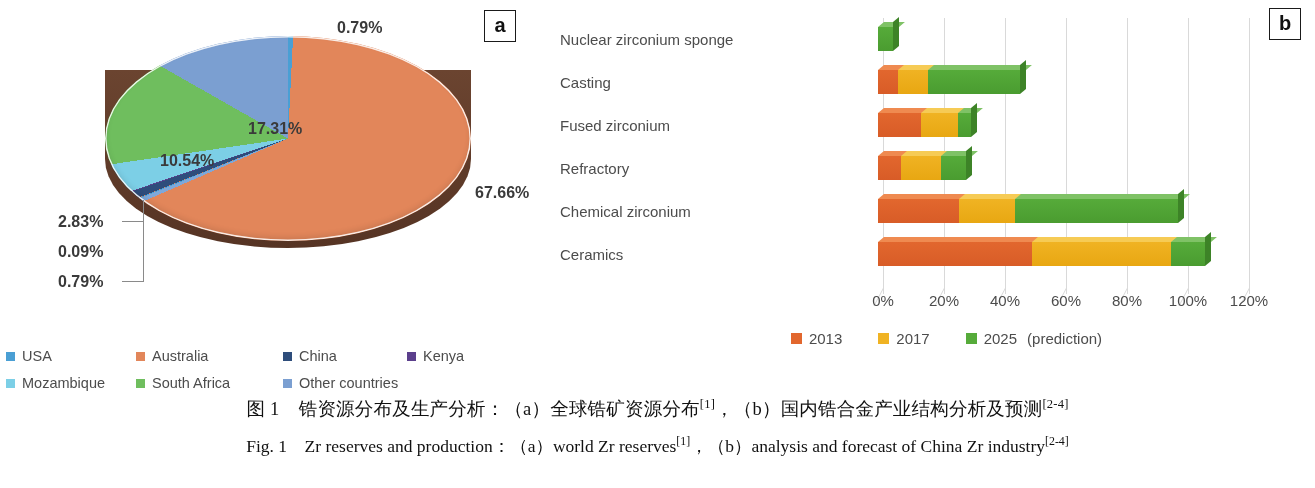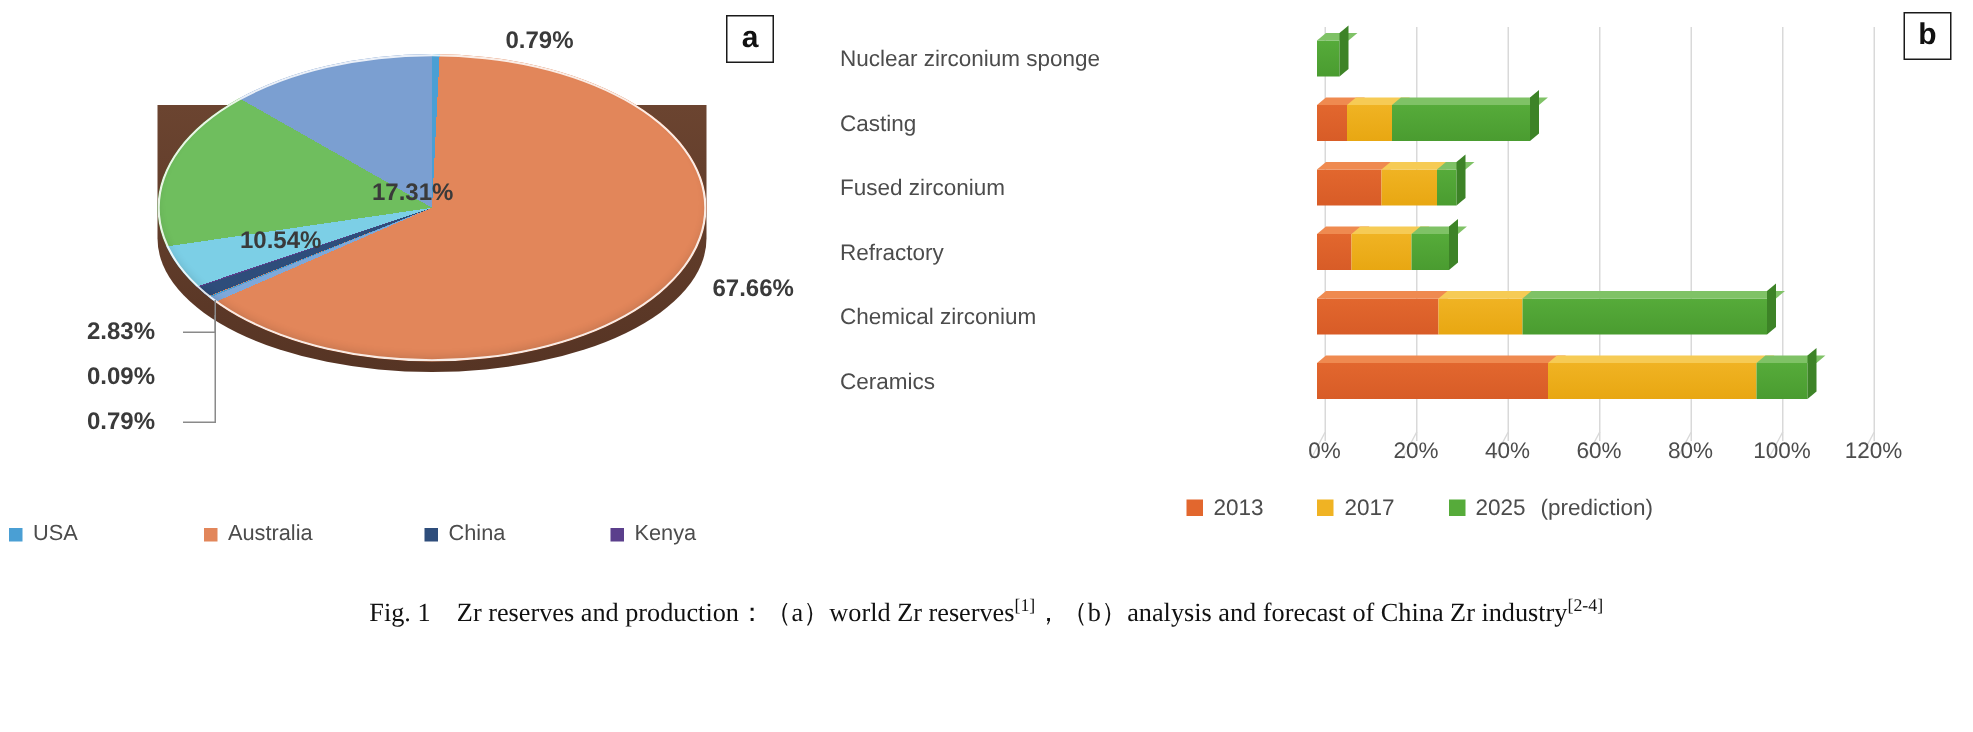--- a/index.html
+++ b/index.html
@@ -175,20 +175,34 @@
         </div>
         <div class="legend-item li-chn">
           <span class="sw" style="background:#2e4d7b"></span>
           <span>China</span>
         </div>
         <div class="legend-item li-ken">
           <span class="sw" style="background:#5b3f8c"></span>
           <span>Kenya</span>
         </div>
       </div>
+      <div class="lrow">
+        <div class="legend-item li-moz">
+          <span class="sw" style="background:#7ccfe6"></span>
+          <span>Mozambique</span>
+        </div>
+        <div class="legend-item li-sa">
+          <span class="sw" style="background:#6fbe5e"></span>
+          <span>South Africa</span>
+        </div>
+        <div class="legend-item li-oth">
+          <span class="sw" style="background:#7b9fd1"></span>
+          <span>Other countries</span>
+        </div>
+      </div>
     </div>
   </div>
 
   <div id="panel-b">
 
     <div class="panel-tag">b</div>
 
     <div class="bar-plot">
 
       <div class="cat-labels">
@@ -325,20 +339,25 @@
       </div>
       <div class="bl-item">
         <span class="sw" style="background:#56ab3a"></span>
         <span>2025</span>
       </div>
       <div class="bl-note">(prediction)</div>
     </div>
   </div>
 
   <div class="captions">
+    <div class="cap-cn">
+      <span>图 1</span>
+      &nbsp;&nbsp;
+      <span>锆资源分布及生产分析：（a）全球锆矿资源分布</span><sup>[1]</sup><span>，（b）国内锆合金产业结构分析及预测</span><sup>[2-4]</sup>
+    </div>
     <div class="cap-en">
       <span>Fig. 1</span>
       &nbsp;&nbsp;
       <span>Zr reserves and production：（a）world Zr reserves</span><sup>[1]</sup><span>，（b）analysis and forecast of China Zr industry</span><sup>[2-4]</sup>
     </div>
   </div>
 
 </div>
 
 </body></html>

